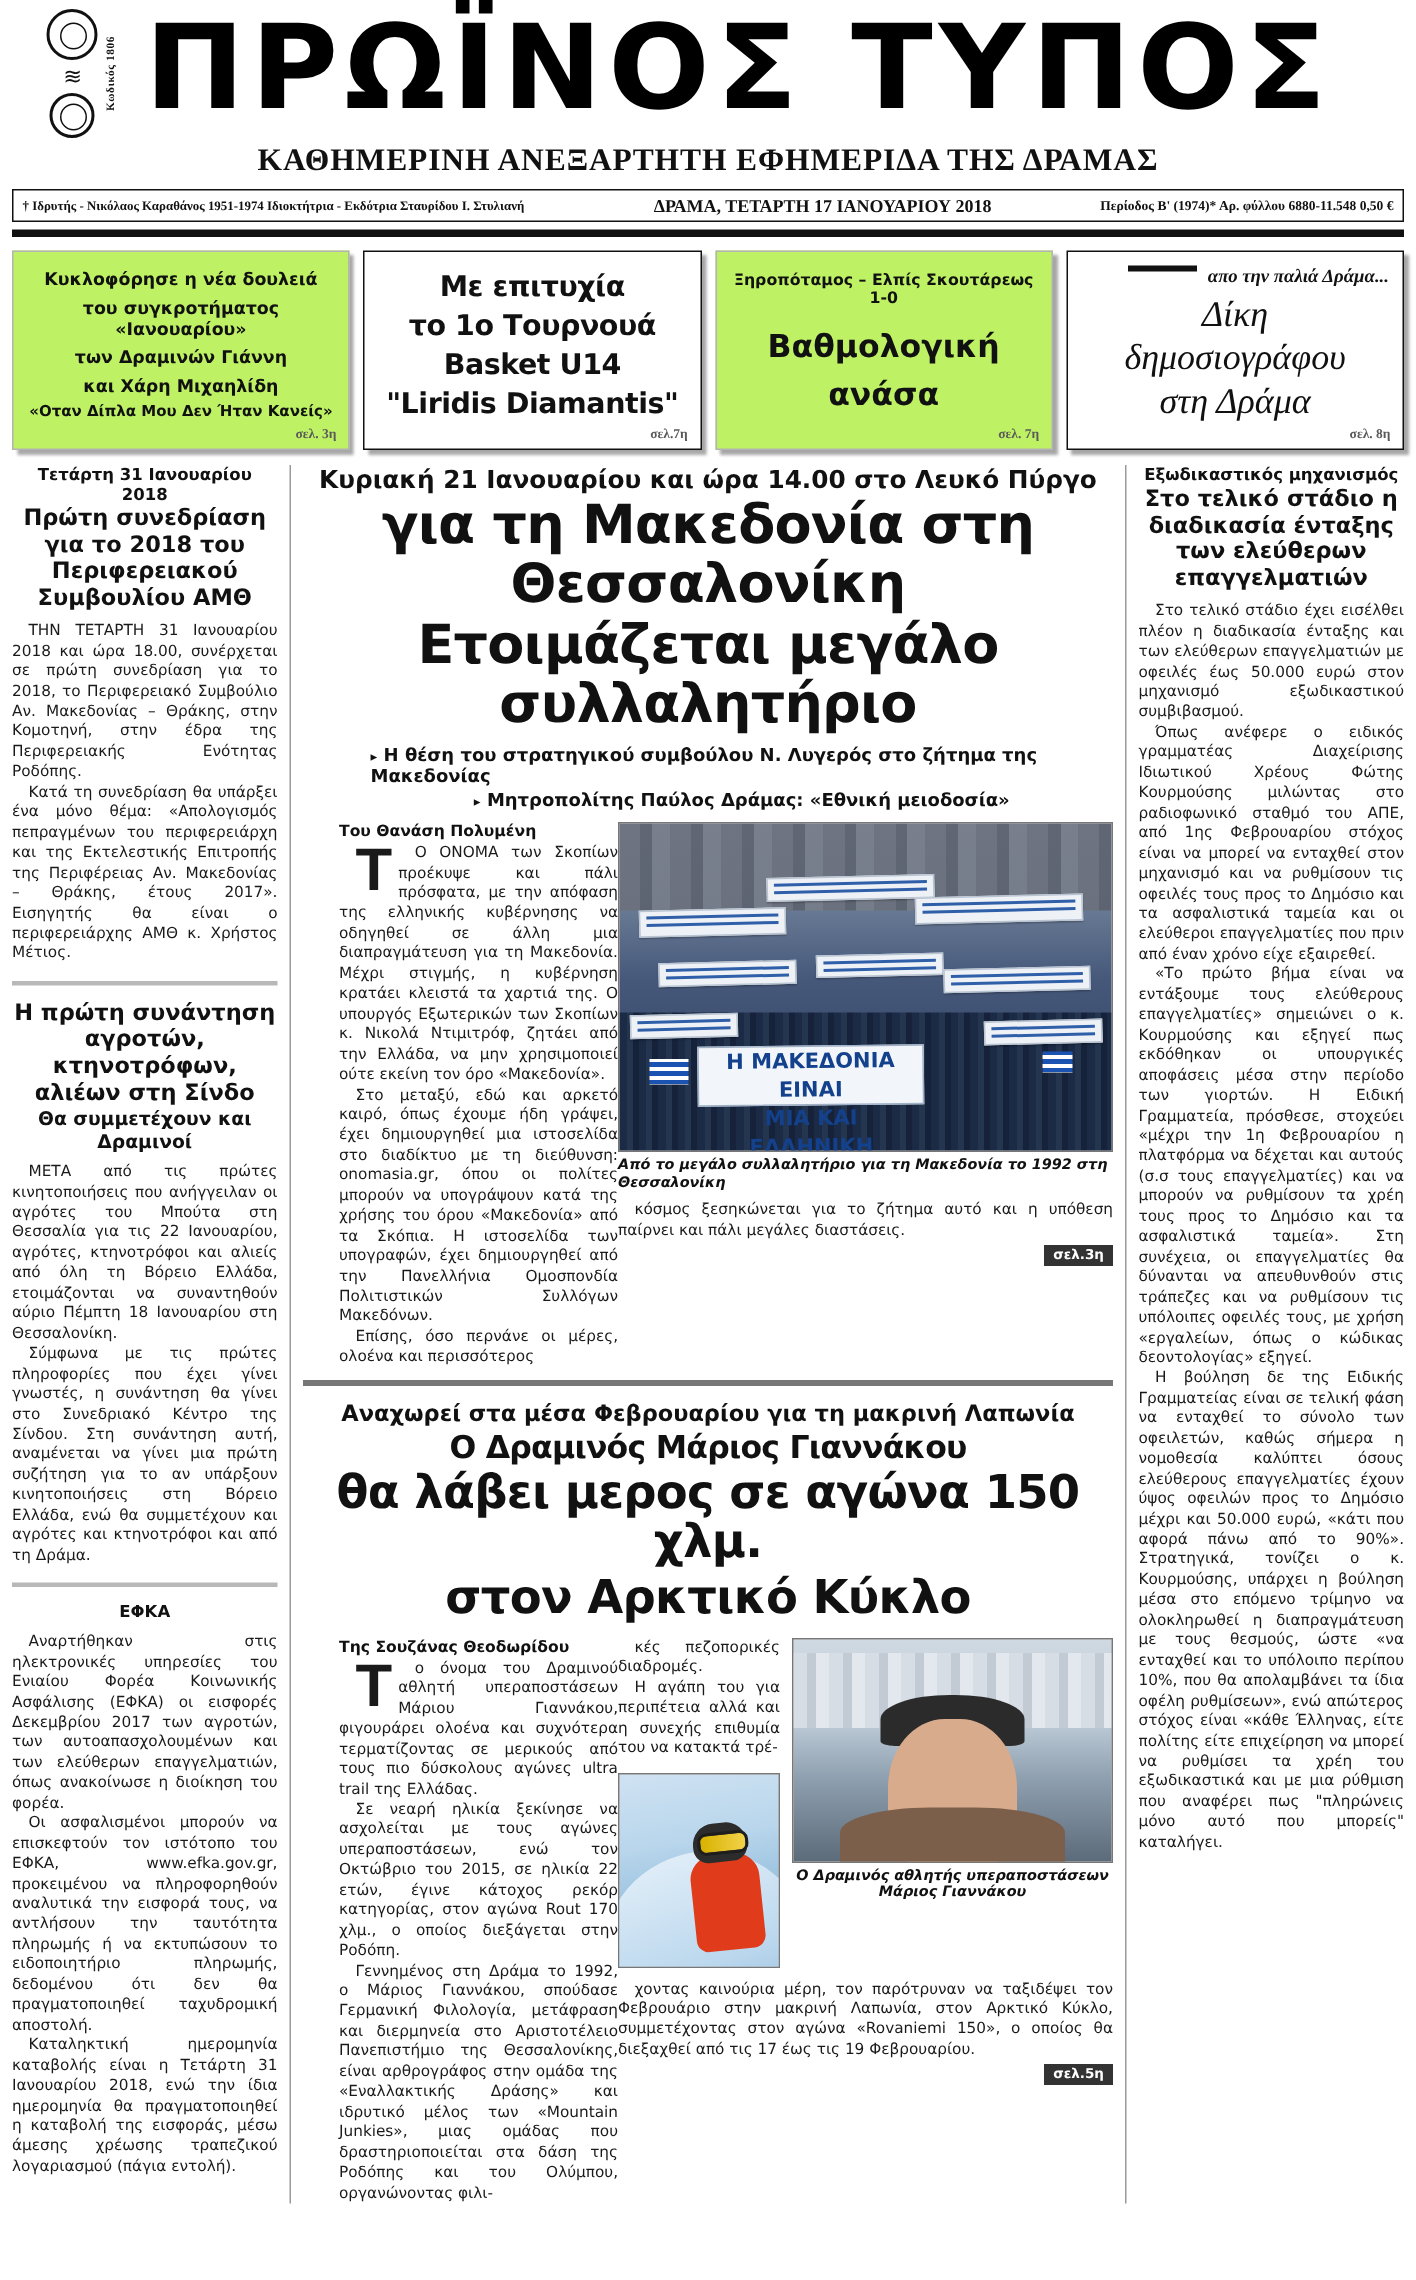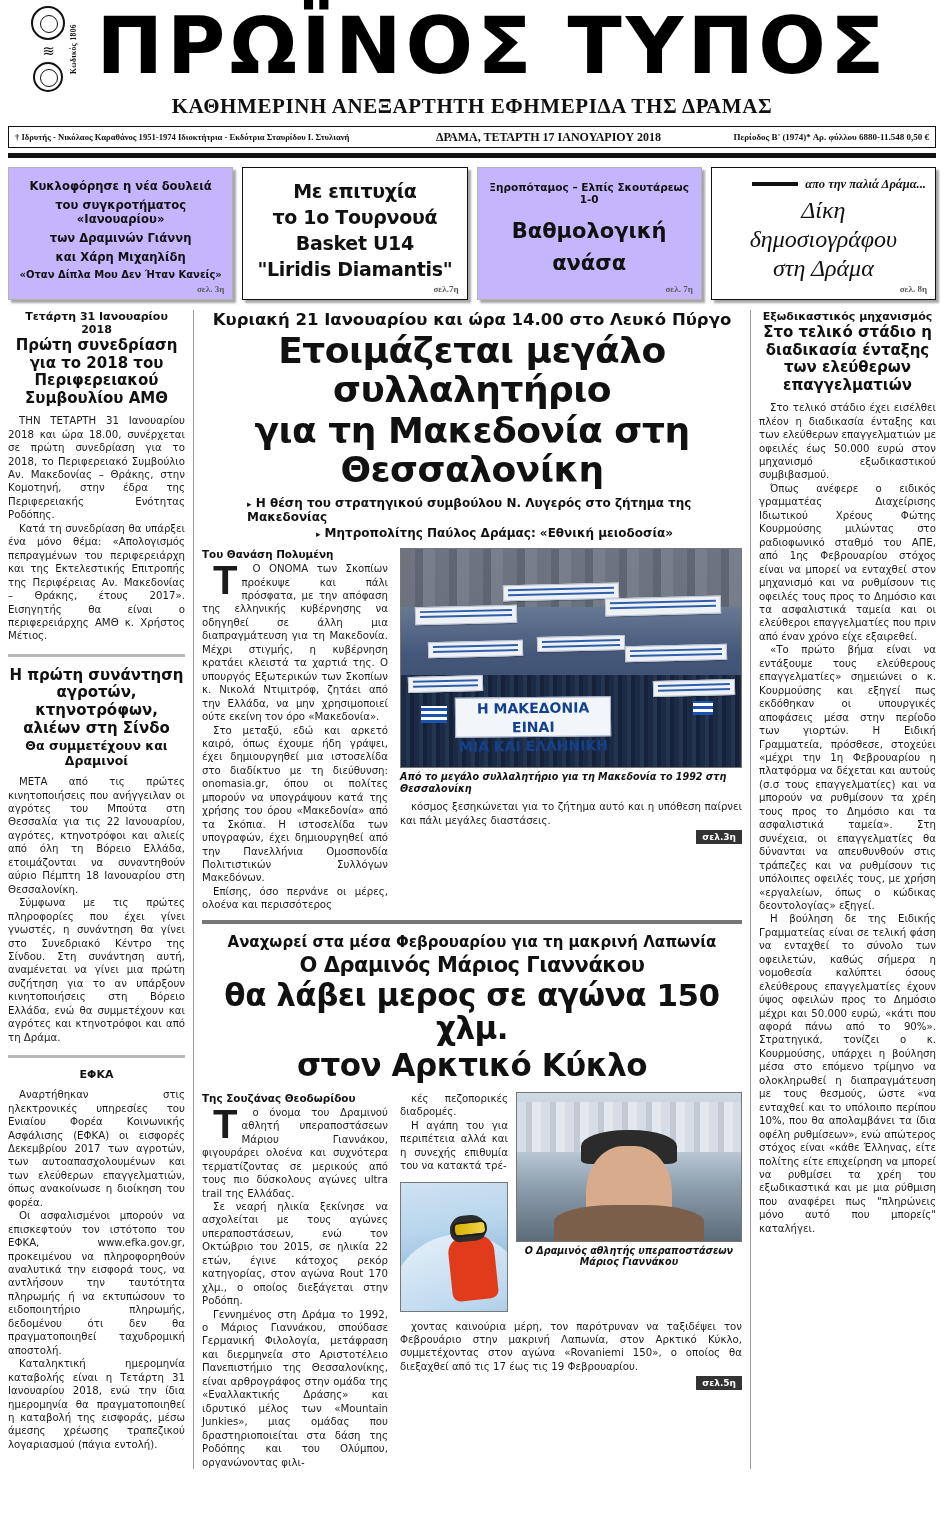--- a/index.html
+++ b/index.html
@@ -73,34 +73,34 @@
 
   
   .teasers { display:flex; gap:9px; margin-top:9px; }
   .teaser {
     flex:1 1 0; height:133px; position:relative;
     box-shadow:3px 3px 2px rgba(0,0,0,.35);
     padding:10px 9px 18px;
     display:flex; flex-direction:column; justify-content:center;
     text-align:center;
   }
-  .teaser.grey { background:#c4b5fd; border:1px solid #b3b3b3; }
+  .teaser.grey { background:#bef264; border:1px solid #b3b3b3; }
   .teaser.white { background:#fff; border:1px solid #111; }
   .teaser .page-ref {
     position:absolute; right:8px; bottom:5px;
     font-size:9px; font-weight:bold; color:#5a5a5a;
     font-family:"Liberation Serif",serif;
   }
   .t1 p { margin:2.5px 0; font-size:11.6px; font-weight:bold; }
   .t1 p.small { font-size:10px; }
   .t2 p { margin:2px 0; font-size:19px; font-weight:900; letter-spacing:-.3px;}
   .t3 .kicker { font-size:10.5px; font-weight:bold; margin:0 0 10px; }
   .t3 p { margin:4px 0; font-size:21px; font-weight:900; }
   .t4 { font-family:"Liberation Serif","DejaVu Serif",serif; }
-  .t4 .oldline { display:flex; align-items:center; gap:7px; justify-content:flex-end; margin-bottom:4px;}
+  .t4 .oldline { display:flex; align-items:flex-start; gap:7px; justify-content:flex-end; margin-bottom:4px;}
   .t4 .oldline .dash { width:46px; height:4px; background:#111; }
   .t4 .oldline .txt { font-style:italic; font-weight:bold; font-size:12.5px; }
   .t4 p { margin:1px 0; font-size:24px; font-style:italic; }
 
   
   .main { display:flex; gap:8px; margin-top:10px; }
   .col-left  { width:186px; flex:0 0 186px; border-right:1px solid #9a9a9a; padding-right:8px;}
   .col-mid   { flex:1 1 auto; }
   .col-right { width:186px; flex:0 0 186px; border-left:1px solid #9a9a9a; padding-left:8px;}
 
@@ -119,21 +119,21 @@
   .lead-head {
     text-align:center; font-size:36px; font-weight:900; line-height:1.07;
     margin:3px 0 0; letter-spacing:-.5px;
   }
   .bullets { margin-top:7px;margin-left:45px; }
   .bullets div { font-size:12px; font-weight:bold; }
   .bullets .b1 { text-align:left; }
   .bullets .b2 { text-align:center; margin-top:2px; }
   .bul { color:#111; font-size:9px; }
 
-  .lead-body { display:flex; gap:12px; margin-top:8px; }
+  .lead-body { display:flex; gap:0; margin-top:8px;margin-left:24px; }
   .lead-col { width:186px; flex:0 0 186px; }
   .byline { font-size:10.4px; font-weight:bold; margin:0 0 2px; }
   .dropcap-p { font-size:10.2px; line-height:1.32; text-align:justify; margin:0; }
   .dropcap-p::first-letter{
     float:left; font-size:40px; line-height:.84; font-weight:bold;
     padding:2px 4px 0 0; font-family:"Liberation Sans",sans-serif;
   }
   .lead-photo-wrap { flex:1 1 auto; }
   .photo {
     width:100%; border:1px solid #777; display:block; position:relative; overflow:hidden;
@@ -306,22 +306,22 @@
           <p>Οι ασφαλισμένοι μπορούν να επισκεφτούν τον ιστότοπο του ΕΦΚΑ, www.efka.gov.gr, προκειμένου να πληροφορηθούν αναλυτικά την εισφορά τους, να αντλήσουν την ταυτότητα πληρωμής ή να εκτυπώσουν το ειδοποιητήριο πληρωμής, δεδομένου ότι δεν θα πραγματοποιηθεί ταχυδρομική αποστολή.</p>
           <p>Καταληκτική ημερομηνία καταβολής είναι η Τετάρτη 31 Ιανουαρίου 2018, ενώ την ίδια ημερομηνία θα πραγματοποιηθεί η καταβολή της εισφοράς, μέσω άμεσης χρέωσης τραπεζικού λογαριασμού (πάγια εντολή).</p>
         </div>
       </div>
     </div>
 
     <div class="col-mid">
 
       <div>
         <div class="lead-kicker">Κυριακή 21 Ιανουαρίου και ώρα 14.00 στο Λευκό Πύργο</div>
+        <div class="lead-head">για τη Μακεδονία στη Θεσσαλονίκη</div>
         <div class="lead-head">Ετοιμάζεται μεγάλο συλλαλητήριο</div>
-        <div class="lead-head">για τη Μακεδονία στη Θεσσαλονίκη</div>
 
         <div class="bullets">
           <div class="b1">
             <span class="bul">▸</span>
             <span>Η θέση του στρατηγικού συμβούλου Ν. Λυγερός στο ζήτημα της Μακεδονίας</span>
           </div>
           <div class="b2">
             <span class="bul">▸</span>
             <span>Μητροπολίτης Παύλος Δράμας: «Εθνική μειοδοσία»</span>
           </div>

